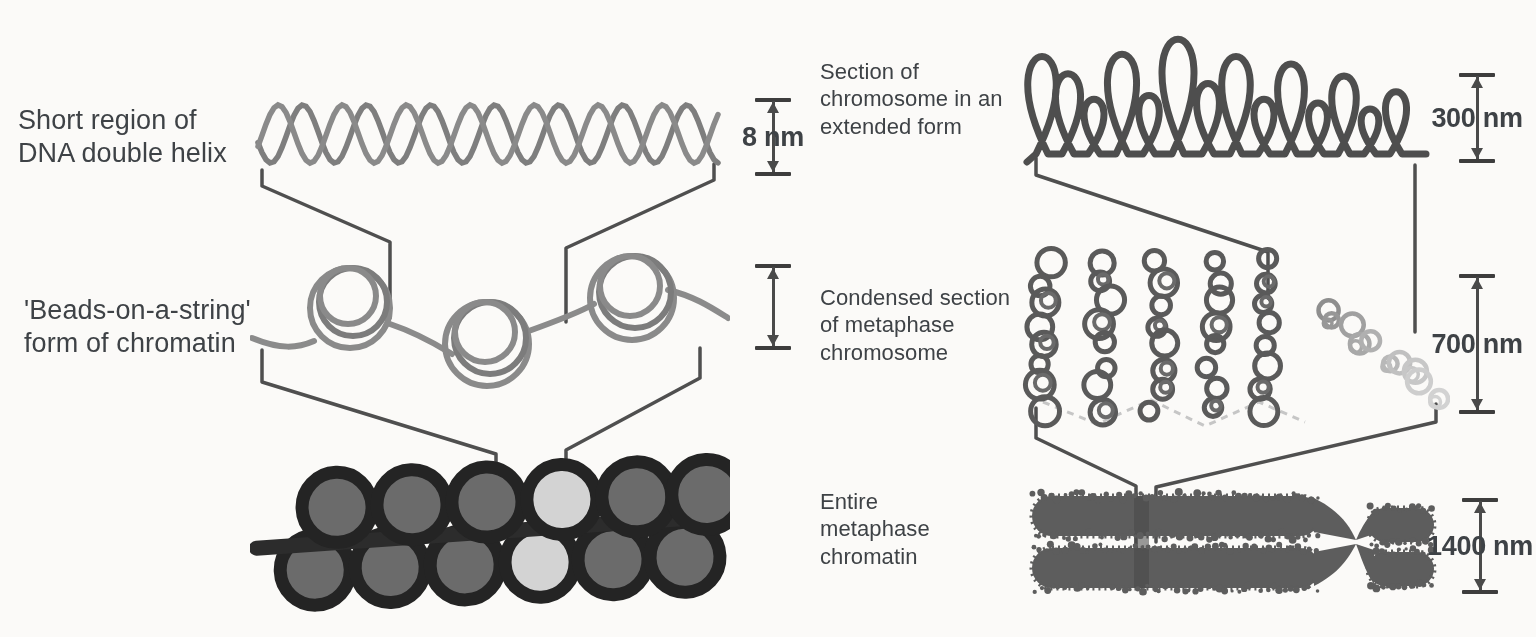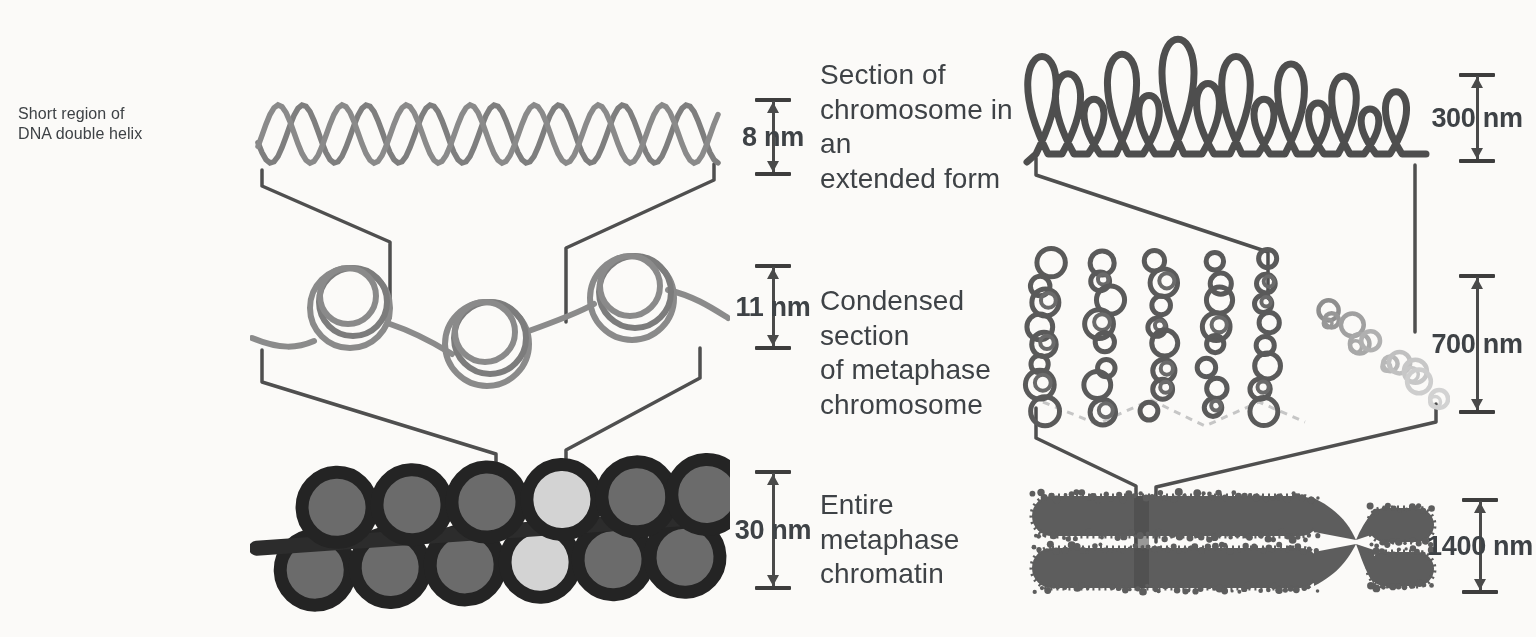--- a/index.html
+++ b/index.html
@@ -3,24 +3,24 @@
 <meta charset="utf-8">
 <style>
   html,body{margin:0;padding:0;background:#ffffff;}
   .canvas{
     position:relative;width:1536px;height:637px;overflow:hidden;
     background:#fbfaf8;
     font-family:"Liberation Sans","DejaVu Sans",sans-serif;
   }
   .art{position:absolute;pointer-events:none;}
   .lbl{
-    position:absolute;font-size:16px;line-height:1.24;color:#3e4246;
+    position:absolute;font-size:27px;line-height:1.24;color:#3e4246;
     white-space:pre-line;letter-spacing:0.1px;
   }
-  .lbl.mid{font-size:28px;}
+  .lbl.mid{font-size:22px;}
   .scale{position:absolute;width:130px;}
   .scale .cap{position:absolute;left:50%;transform:translateX(-50%);width:36px;height:4px;background:#3d3d3d;border-radius:1px;}
   .scale .cap.top{top:0;}
   .scale .cap.bot{bottom:0;}
   .scale .vline{position:absolute;left:50%;top:3px;bottom:3px;width:3px;margin-left:-1.5px;background:#4a4a4a;}
   .scale .arr{position:absolute;left:50%;transform:translateX(-50%);width:0;height:0;border-left:6px solid transparent;border-right:6px solid transparent;}
   .scale .arr.up{top:4px;border-bottom:11px solid #4a4a4a;}
   .scale .arr.dn{bottom:4px;border-top:11px solid #4a4a4a;}
   .scale .slabel{
     position:absolute;top:50%;left:0;right:0;transform:translateY(-50%);
@@ -403,20 +403,22 @@
       <circle cx="380.53858024691357" cy="118.36032235939643" r="3.1146502057613166" fill="#5d5d5d"></circle>
       <circle cx="386.44789094650207" cy="119.3579561042524" r="2.812088477366255" fill="#5d5d5d"></circle>
       <circle cx="394.2368312757202" cy="117.22596021947874" r="3.503971193415638" fill="#5d5d5d"></circle>
       <circle cx="401.57206790123456" cy="115.29766803840877" r="3.790298353909465" fill="#5d5d5d"></circle>
       <circle cx="406.1202674897119" cy="116.90641289437586" r="2.2710699588477365" fill="#5d5d5d"></circle>
       <circle cx="413.54809670781896" cy="117.3855281207133" r="2.346286008230453" fill="#5d5d5d"></circle>
     </svg>
 
   <div class="lbl" style="left:18px;top:104px;width:250px">Short region of
 DNA double helix</div>
+  <div class="lbl" style="left:24px;top:294px;width:260px">'Beads-on-a-string'
+form of chromatin</div>
 
   <div class="lbl mid" style="left:820px;top:58px;width:225px">Section of
 chromosome in an
 extended form</div>
   <div class="lbl mid" style="left:820px;top:284px;width:230px">Condensed section
 of metaphase
 chromosome</div>
   <div class="lbl mid" style="left:820px;top:488px;width:220px">Entire
 metaphase
 chromatin</div>
@@ -428,32 +430,23 @@
     <div class="arr dn"></div>
     <div class="slabel">8 nm</div>
     <div class="cap bot"></div>
   </div>
 
   <div class="scale" style="left:708px;top:264px;height:86px">
     <div class="cap top"></div>
     <div class="vline"></div>
     <div class="arr up"></div>
     <div class="arr dn"></div>
-    <div class="slabel">11 nm</div>
     <div class="cap bot"></div>
   </div>
 
-  <div class="scale" style="left:708px;top:470px;height:120px">
-    <div class="cap top"></div>
-    <div class="vline"></div>
-    <div class="arr up"></div>
-    <div class="arr dn"></div>
-    <div class="slabel">30 nm</div>
-    <div class="cap bot"></div>
-  </div>
 
   <div class="scale" style="left:1412px;top:73px;height:90px">
     <div class="cap top"></div>
     <div class="vline"></div>
     <div class="arr up"></div>
     <div class="arr dn"></div>
     <div class="slabel">300 nm</div>
     <div class="cap bot"></div>
   </div>
 

